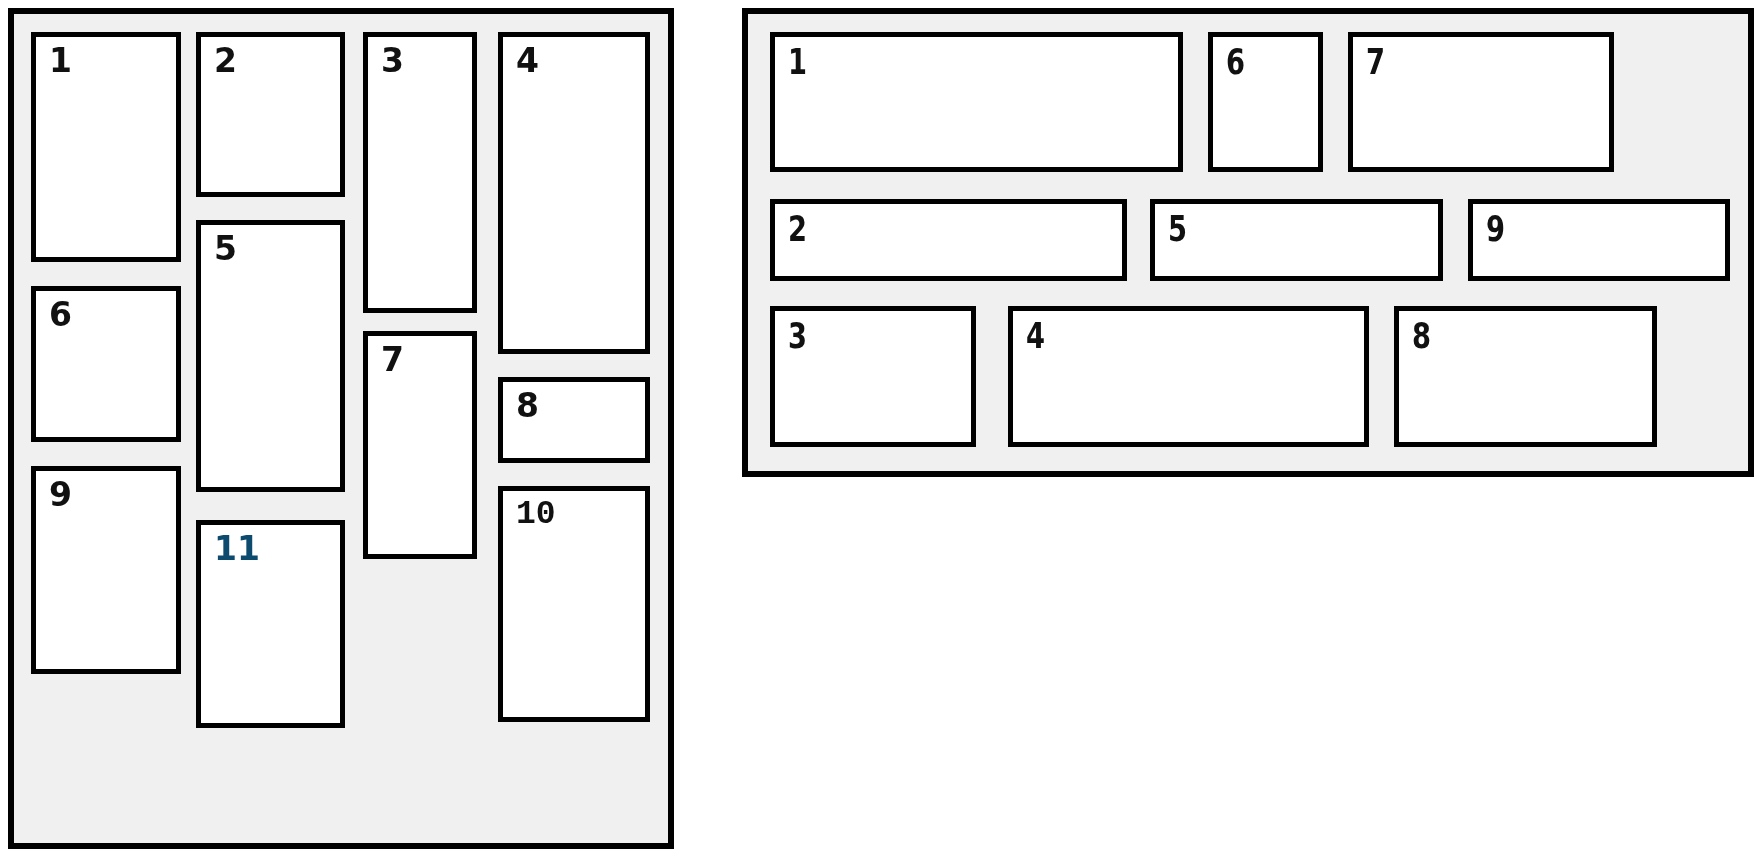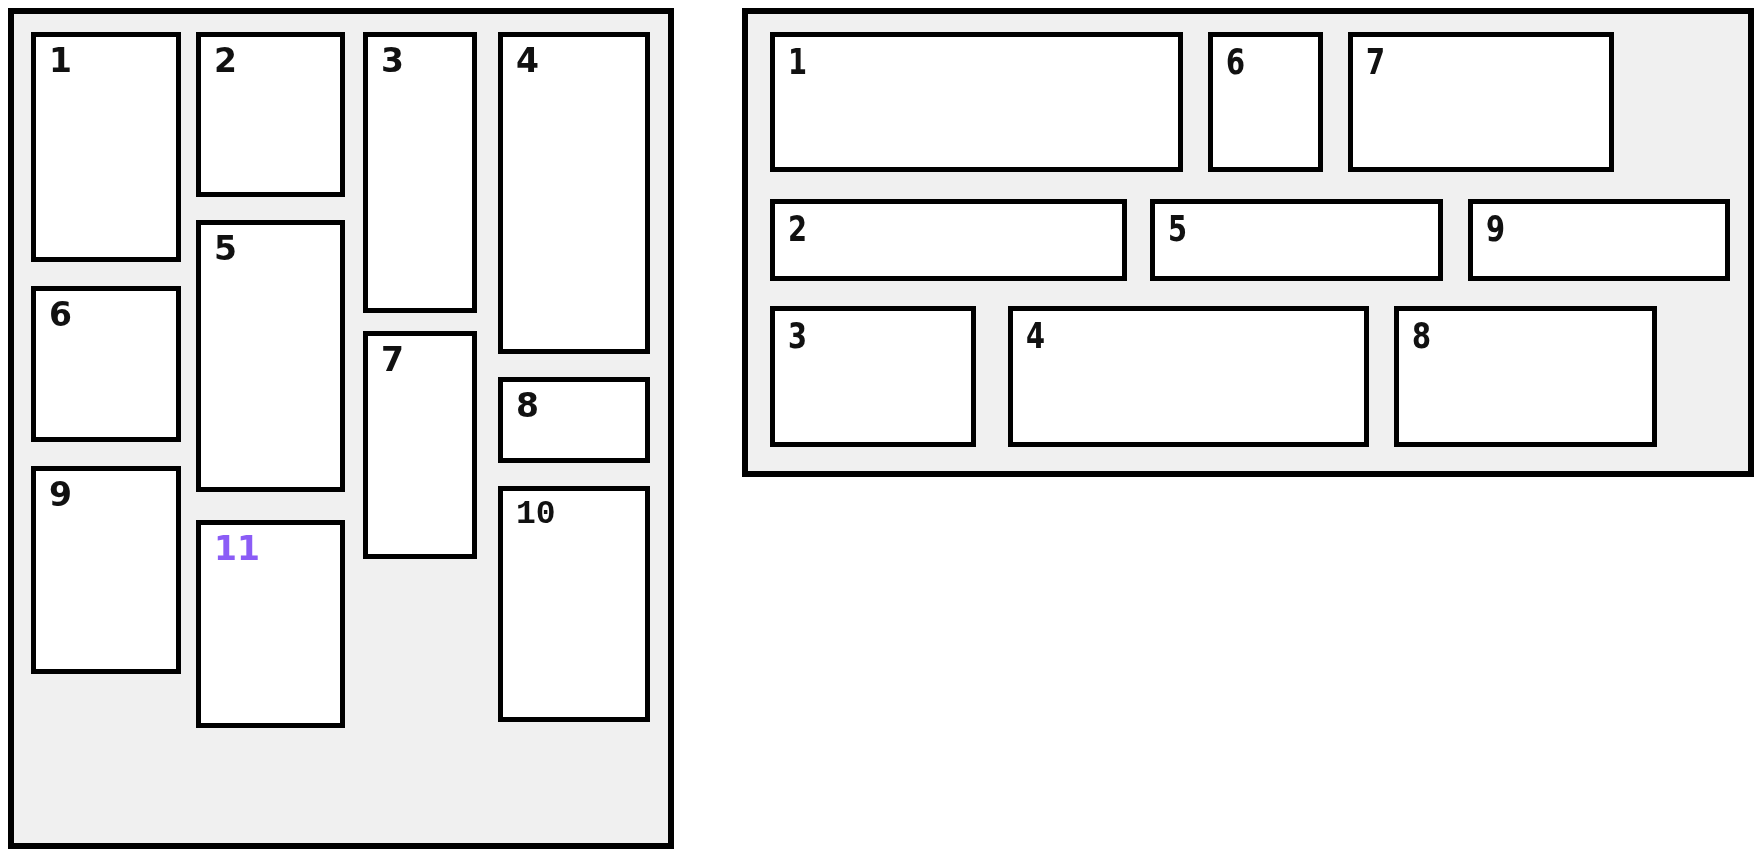--- a/index.html
+++ b/index.html
@@ -52,21 +52,21 @@
       <div class="box" style="left: 17px; top: 18px; width: 150px; height: 230px; background: rgb(255, 255, 255); border-color: rgb(0, 0, 0);"><span class="label" style="color: rgb(17, 17, 17);">1</span></div>
       <div class="box" style="left: 182px; top: 18px; width: 149px; height: 165px; background: rgb(255, 255, 255); border-color: rgb(0, 0, 0);"><span class="label" style="color: rgb(17, 17, 17);">2</span></div>
       <div class="box" style="left: 349px; top: 18px; width: 114px; height: 281px; background: rgb(255, 255, 255); border-color: rgb(0, 0, 0);"><span class="label" style="color: rgb(17, 17, 17);">3</span></div>
       <div class="box" style="left: 484px; top: 18px; width: 152px; height: 322px; background: rgb(255, 255, 255); border-color: rgb(0, 0, 0);"><span class="label" style="color: rgb(17, 17, 17);">4</span></div>
       <div class="box" style="left: 182px; top: 206px; width: 149px; height: 272px; background: rgb(255, 255, 255); border-color: rgb(0, 0, 0);"><span class="label" style="color: rgb(17, 17, 17);">5</span></div>
       <div class="box" style="left: 17px; top: 272px; width: 150px; height: 156px; background: rgb(255, 255, 255); border-color: rgb(0, 0, 0);"><span class="label" style="color: rgb(17, 17, 17);">6</span></div>
       <div class="box" style="left: 349px; top: 317px; width: 114px; height: 228px; background: rgb(255, 255, 255); border-color: rgb(0, 0, 0);"><span class="label" style="color: rgb(17, 17, 17);">7</span></div>
       <div class="box" style="left: 484px; top: 363px; width: 152px; height: 86px; background: rgb(255, 255, 255); border-color: rgb(0, 0, 0);"><span class="label" style="color: rgb(17, 17, 17);">8</span></div>
       <div class="box" style="left: 17px; top: 452px; width: 150px; height: 208px; background: rgb(255, 255, 255); border-color: rgb(0, 0, 0);"><span class="label" style="color: rgb(17, 17, 17);">9</span></div>
       <div class="box" style="left: 484px; top: 472px; width: 152px; height: 236px; background: rgb(255, 255, 255); border-color: rgb(0, 0, 0); font-family: Liberation Mono, monospace;"><span class="label" style="color: rgb(17, 17, 17);">10</span></div>
-      <div class="box" style="left: 182px; top: 506px; width: 149px; height: 208px; background: rgb(255, 255, 255); border-color: rgb(0, 0, 0);"><span class="label" style="color: #8b5cf6;">11</span></div>
+      <div class="box" style="left: 182px; top: 506px; width: 149px; height: 208px; background: rgb(255, 255, 255); border-color: rgb(0, 0, 0);"><span class="label" style="color: #0c4a6e;">11</span></div>
     </div>
   <div class="panel" data-panel-id="horizontal-masonry" style="left: 742px; top: 8px; width: 1012px; height: 469px; background: rgb(240, 240, 240); border-color: rgb(0, 0, 0);">
       <div class="box" style="left: 22px; top: 18px; width: 413px; height: 140px; background: rgb(255, 255, 255); border-color: rgb(0, 0, 0);"><span class="label" style="color: rgb(17, 17, 17);">1</span></div>
       <div class="box" style="left: 460px; top: 18px; width: 115px; height: 140px; background: rgb(255, 255, 255); border-color: rgb(0, 0, 0);"><span class="label" style="color: rgb(17, 17, 17);">6</span></div>
       <div class="box" style="left: 600px; top: 18px; width: 266px; height: 140px; background: rgb(255, 255, 255); border-color: rgb(0, 0, 0);"><span class="label" style="color: rgb(17, 17, 17);">7</span></div>
       <div class="box" style="left: 22px; top: 185px; width: 357px; height: 82px; background: rgb(255, 255, 255); border-color: rgb(0, 0, 0);"><span class="label" style="color: rgb(17, 17, 17);">2</span></div>
       <div class="box" style="left: 402px; top: 185px; width: 293px; height: 82px; background: rgb(255, 255, 255); border-color: rgb(0, 0, 0);"><span class="label" style="color: rgb(17, 17, 17);">5</span></div>
       <div class="box" style="left: 720px; top: 185px; width: 262px; height: 82px; background: rgb(255, 255, 255); border-color: rgb(0, 0, 0);"><span class="label" style="color: rgb(17, 17, 17);">9</span></div>
       <div class="box" style="left: 22px; top: 292px; width: 206px; height: 141px; background: rgb(255, 255, 255); border-color: rgb(0, 0, 0);"><span class="label" style="color: rgb(17, 17, 17);">3</span></div>
       <div class="box" style="left: 260px; top: 292px; width: 361px; height: 141px; background: rgb(255, 255, 255); border-color: rgb(0, 0, 0);"><span class="label" style="color: rgb(17, 17, 17);">4</span></div>

